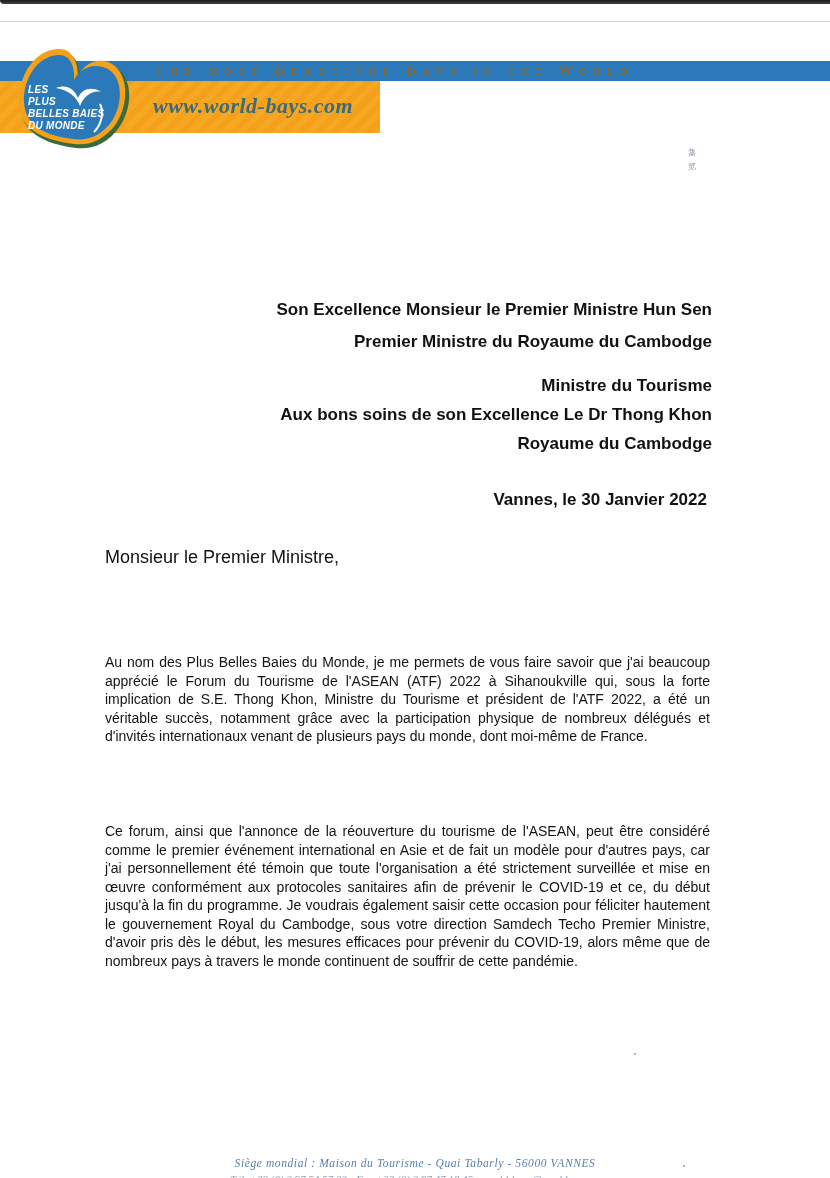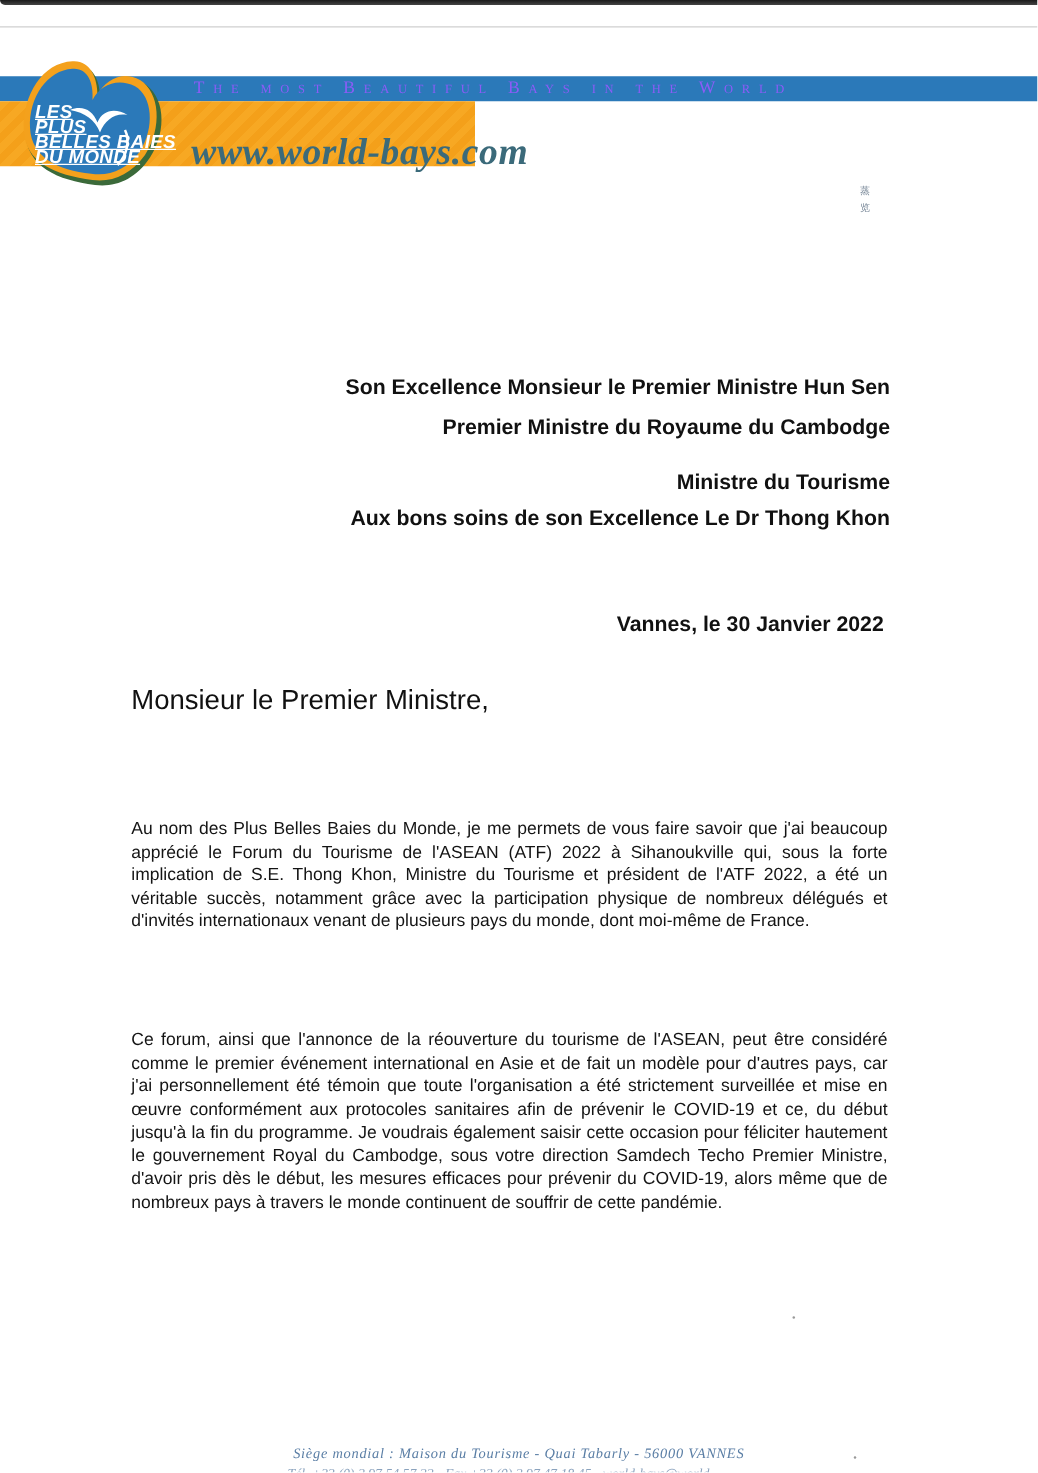--- a/index.html
+++ b/index.html
@@ -22,42 +22,42 @@
     position: absolute; left: 0; top: 61px; width: 830px; height: 20px;
     background: #2b79b9;
   }
   .band-orange {
     position: absolute; left: 0; top: 81px; width: 380px; height: 52px;
     background: repeating-linear-gradient(135deg, #f7a823 0px, #f7a823 6px, #f4a01a 6px, #f4a01a 12px);
   }
   .tagline {
     position: absolute; left: 155px; top: 63px;
     font-family: "Liberation Serif", serif; font-size: 14px; letter-spacing: 7px;
-    color: #8b5cf6; font-variant: small-caps; white-space: nowrap;
+    color: #a16207; font-variant: small-caps; white-space: nowrap;
   }
   .website {
     position: absolute; left: 153px; top: 93px;
     font-family: "Liberation Serif", serif; font-style: italic; font-weight: bold;
-    font-size: 30px; color: #3b6a7a; letter-spacing: 0.5px; margin-top: 12px;
+    font-size: 22px; color: #3b6a7a; letter-spacing: 0.5px;
   }
   .logo { position: absolute; left: 16px; top: 44px; width: 120px; height: 108px; }
   .logo-text {
-    position: absolute; left: 28px; top: 84px; font-size: 15px; font-style: italic; font-weight: bold;
-    color: #ffffff; line-height: 12px; letter-spacing: 0.3px; text-decoration: underline;
+    position: absolute; left: 28px; top: 84px; font-size: 10px; font-style: italic; font-weight: bold;
+    color: #ffffff; line-height: 12px; letter-spacing: 0.3px;
   }
   .logo-text div { white-space: nowrap; }
   .scan-marks {
     position: absolute; left: 688px; top: 146px; font-size: 8px; color: #7b8a9a; line-height: 14px;
   }
   
   .right-block { position: absolute; right: 118px; text-align: right; font-weight: bold; font-size: 17px; white-space: nowrap; }
   .recipient { top: 294px; line-height: 32px; }
   .care-of { top: 371px; line-height: 29px; }
   .date { top: 490px; right: 123px; }
-  .salutation { position: absolute; left: 105px; top: 547px; font-size: 22px; }
+  .salutation { position: absolute; left: 105px; top: 547px; font-size: 18px; }
   .body-text {
     position: absolute; left: 105px; width: 605px; font-size: 14px; line-height: 18.5px;
     text-align: justify; color: #141414;
   }
   .para1 { top: 653px; }
   .para2 { top: 788px; margin-top: 34px; }
   .footer {
     position: absolute; left: 0; width: 830px; top: 1157px; text-align: center;
     font-family: "Liberation Serif", serif; font-style: italic; font-size: 11.5px;
     color: #5a7ea5; letter-spacing: 0.6px;
@@ -99,20 +99,21 @@
 </div>
 
 <div class="right-block recipient">
   <div>Son Excellence Monsieur le Premier Ministre Hun Sen</div>
   <div>Premier Ministre du Royaume du Cambodge</div>
 </div>
 
 <div class="right-block care-of">
   <div>Ministre du Tourisme</div>
   <div>Aux bons soins de son Excellence Le Dr Thong Khon</div>
+  <div>Royaume du Cambodge</div>
 </div>
 
 <div class="right-block date">Vannes, le 30 Janvier 2022</div>
 
 <div class="salutation">Monsieur le Premier Ministre,</div>
 
 <div class="body-text para1">Au nom des Plus Belles Baies du Monde, je me permets de vous faire savoir que j'ai beaucoup apprécié le Forum du Tourisme de l'ASEAN (ATF) 2022 à Sihanoukville qui, sous la forte implication de S.E. Thong Khon, Ministre du Tourisme et président de l'ATF 2022, a été un véritable succès, notamment grâce avec la participation physique de nombreux délégués et d'invités internationaux venant de plusieurs pays du monde, dont moi-même de France.</div>
 <div class="body-text para2">Ce forum, ainsi que l'annonce de la réouverture du tourisme de l'ASEAN, peut être considéré comme le premier événement international en Asie et de fait un modèle pour d'autres pays, car j'ai personnellement été témoin que toute l'organisation a été strictement surveillée et mise en œuvre conformément aux protocoles sanitaires afin de prévenir le COVID-19 et ce, du début jusqu'à la fin du programme. Je voudrais également saisir cette occasion pour féliciter hautement le gouvernement Royal du Cambodge, sous votre direction Samdech Techo Premier Ministre, d'avoir pris dès le début, les mesures efficaces pour prévenir du COVID-19, alors même que de nombreux pays à travers le monde continuent de souffrir de cette pandémie.</div>
 
 <div class="speck" style="left:634px;top:1053px;"></div>

